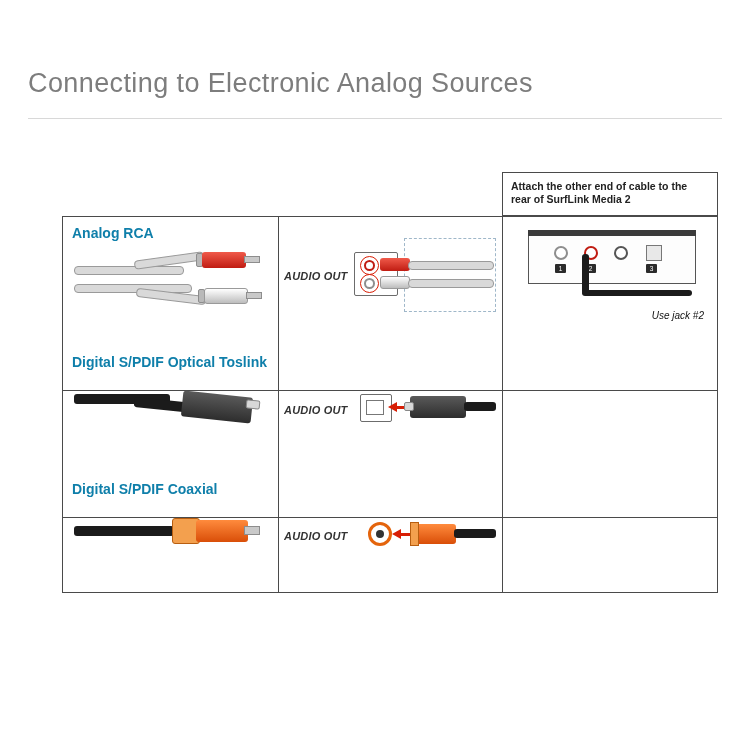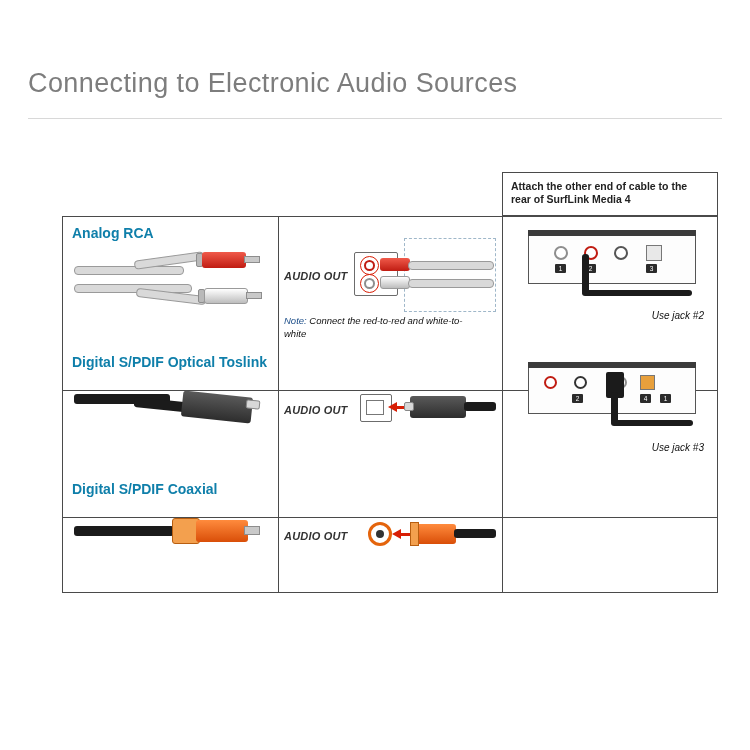--- a/index.html
+++ b/index.html
@@ -263,27 +263,27 @@
   .arrow-circle {
     position: absolute;
     border: 1.5px solid #d81e05;
     border-radius: 50%;
     box-sizing: border-box;
   }
 </style>
 </head>
 <body>
 
-<div class="page-title">Connecting to Electronic Audio Sources</div>
+<div class="page-title">Connecting to Electronic Analog Sources</div>
 <div class="title-rule"></div>
 
 <div class="table">
 
   <div class="hdr-row">
-    <div class="hdr-cell c2">Attach the other end of cable to the rear of SurfLink Media 4</div>
+    <div class="hdr-cell c2">Attach the other end of cable to the rear of SurfLink Media 2</div>
   </div>
 
   <div class="body-box"></div>
   <div class="vline v1"></div>
   <div class="vline v2"></div>
   <div class="hline h1" style="top:218px;"></div>
   <div class="hline h2" style="top:345px;"></div>
 
   <div class="row-label r1">Analog RCA</div>
   <div class="row-label r2">Digital S/PDIF Optical Toslink</div>
@@ -312,24 +312,20 @@
     <div class="jack-hole" style="left:80px; top:48px; width:11px; height:11px; border:2px solid #8e8e8e; background:#fff;"></div>
 
     <div style="position:absolute; left:120px; top:8px; width:90px; height:72px; border:1px dashed #9fb7c9;"></div>
 
     <div class="rca-plug-red" style="left:96px; top:28px; width:30px; height:13px;"></div>
     <div class="rca-plug-white" style="left:96px; top:46px; width:30px; height:13px;"></div>
     <div class="cable-gray" style="left:124px; top:31px; width:86px;"></div>
     <div class="cable-gray" style="left:124px; top:49px; width:86px;"></div>
     <div class="arrow-circle" style="left:76px; top:26px; width:19px; height:19px;"></div>
     <div class="arrow-circle" style="left:76px; top:44px; width:19px; height:19px;"></div>
-    <div class="note" style="left:0; top:84px; width:200px;">
-      <span>Note:</span>
-      <b>Connect the red-to-red and white-to-white</b>
-    </div>
   </div>
 
   <div class="cell" style="left:448px; top:58px; width:200px; height:110px;">
     <div class="rear" style="left:18px; top:0; width:168px; height:54px;"></div>
     <div class="rear-dark" style="left:18px; top:0; width:168px; height:6px;"></div>
     <div class="jack-hole" style="left:44px; top:16px; width:14px; height:14px; border:2px solid #8e8e8e; background:#fff;"></div>
     <div class="jack-hole" style="left:74px; top:16px; width:14px; height:14px; border:2px solid #c01c12; background:#fff;"></div>
     <div class="jack-hole" style="left:104px; top:16px; width:14px; height:14px; border:2px solid #555; background:#fff;"></div>
     <div class="sq-jack" style="left:136px; top:15px; width:16px; height:16px;"></div>
     <div class="lbl-box" style="left:45px; top:34px;">1</div>
@@ -351,35 +347,20 @@
     <div class="audio-out-lbl" style="left:0; top:32px;">AUDIO OUT</div>
     <div class="jack-panel" style="left:76px; top:22px; width:32px; height:28px; border-radius:2px;"></div>
     <div class="sq-jack" style="left:82px; top:28px; width:18px; height:15px; background:#fff;"></div>
     <div class="arrow-red-tail" style="left:108px; top:34px; width:16px;"></div>
     <div class="arrow-red" style="left:104px; top:30px;"></div>
     <div class="tos-body" style="left:126px; top:24px; width:56px; height:22px;"></div>
     <div class="tos-tip" style="left:120px; top:30px; width:10px; height:9px;"></div>
     <div class="cable-black" style="left:180px; top:30px; width:32px; height:9px;"></div>
   </div>
 
-  <div class="cell" style="left:448px; top:190px; width:200px; height:110px;">
-    <div class="rear" style="left:18px; top:0; width:168px; height:52px;"></div>
-    <div class="rear-dark" style="left:18px; top:0; width:168px; height:6px;"></div>
-    <div class="jack-hole" style="left:34px; top:14px; width:13px; height:13px; border:2px solid #c01c12; background:#fff;"></div>
-    <div class="jack-hole" style="left:64px; top:14px; width:13px; height:13px; border:2px solid #333; background:#fff;"></div>
-    <div class="jack-hole" style="left:104px; top:14px; width:13px; height:13px; border:2px solid #8e8e8e; background:#fff;"></div>
-    <div class="sq-jack" style="left:130px; top:13px; width:15px; height:15px; background:#e8a03c;"></div>
-    <div class="lbl-box" style="left:62px; top:32px;">2</div>
-    <div class="lbl-box" style="left:130px; top:32px;">4</div>
-    <div class="lbl-box" style="left:150px; top:32px;">1</div>
-    <div class="cable-black" style="left:96px; top:10px; width:18px; height:26px; border-radius:2px;"></div>
-    <div class="cable-black" style="left:101px; top:30px; width:7px; height:32px;"></div>
-    <div class="cable-black" style="left:101px; top:58px; width:82px; height:6px;"></div>
-    <div class="use-jack" style="right:6px; top:80px;">Use jack #3</div>
-  </div>
 
   <div class="cell" style="left:12px; top:328px; width:196px; height:80px;">
     <div class="cable-black" style="left:0; top:26px; width:100px; height:10px;"></div>
     <div class="coax-ring" style="left:98px; top:18px; width:28px; height:26px; border-radius:3px;"></div>
     <div class="coax-body" style="left:122px; top:20px; width:52px; height:22px;"></div>
     <div class="rca-tip" style="left:170px; top:26px; width:16px; height:9px;"></div>
   </div>
 
   <div class="cell" style="left:222px; top:328px; width:212px; height:80px;">
     <div class="audio-out-lbl" style="left:0; top:30px;">AUDIO OUT</div>

